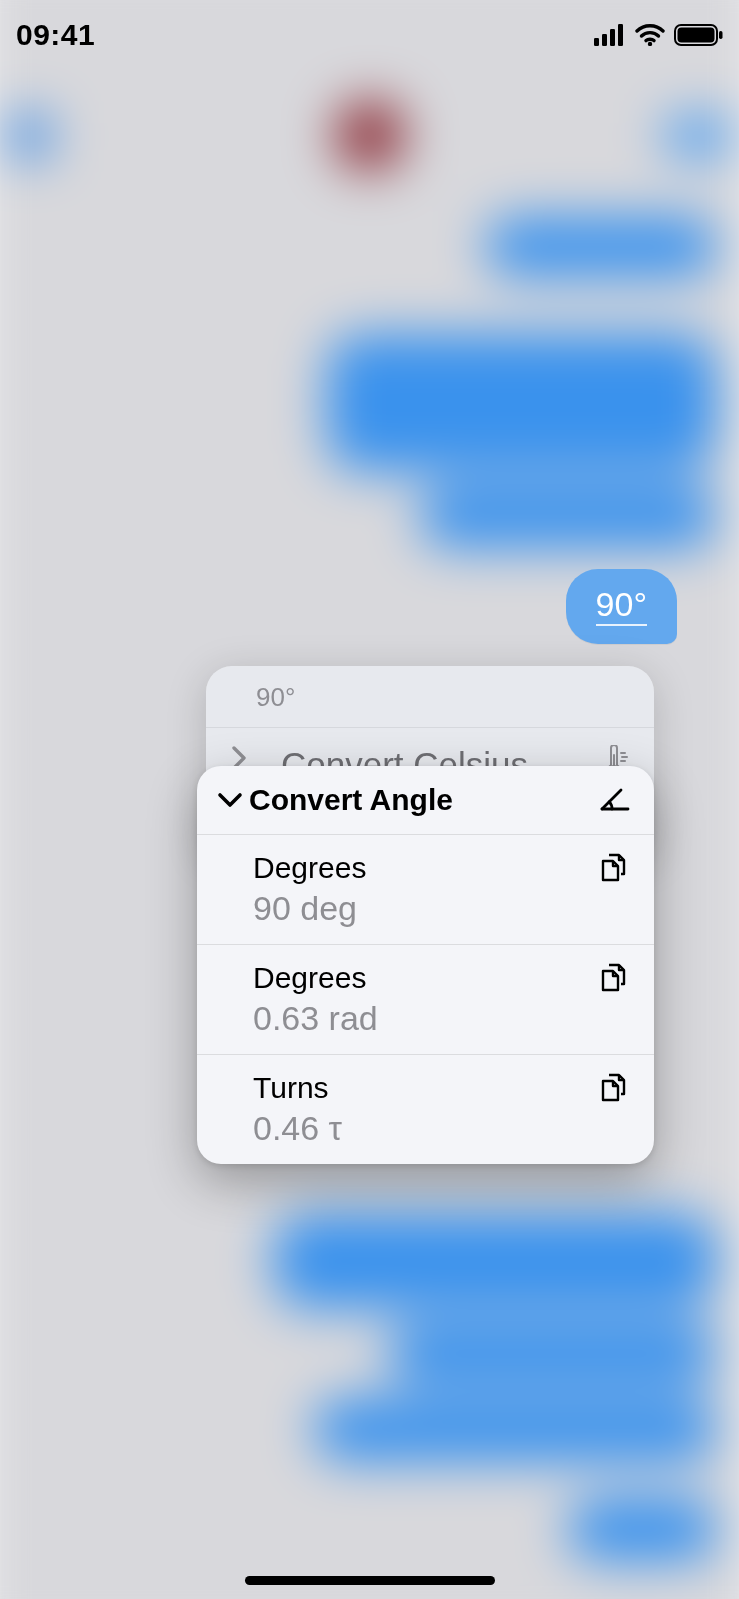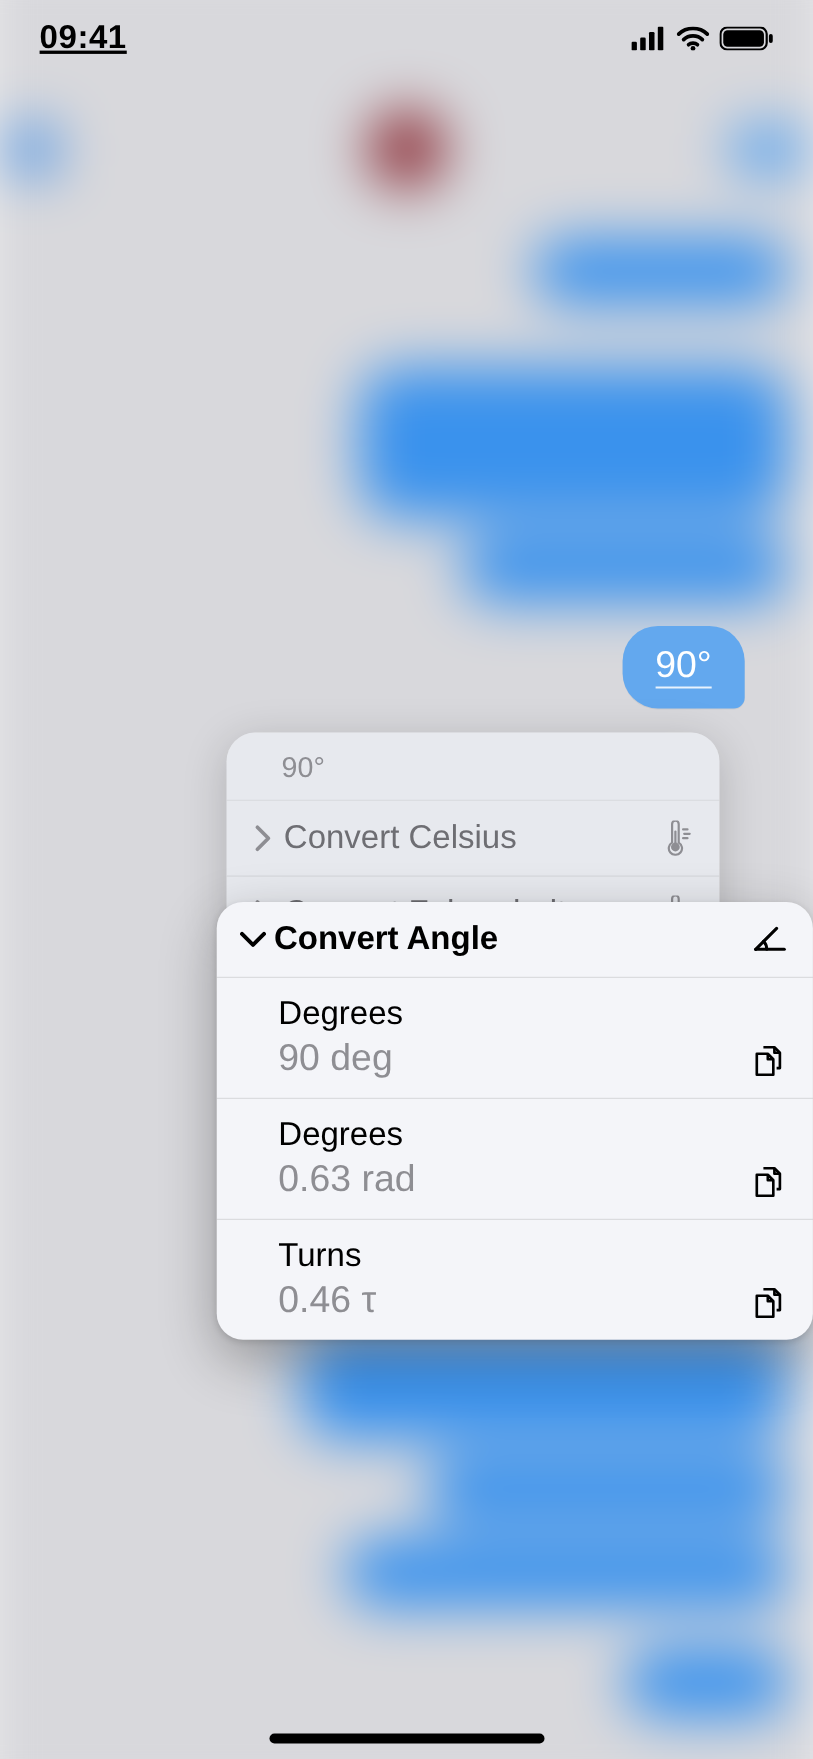--- a/index.html
+++ b/index.html
@@ -25,21 +25,21 @@
     .b3 { top: 502px; right: 42px; width: 280px; height: 60px; }
     .b4 { top: 1190px; right: 42px; width: 418px; height: 90px; }
     .b5 { top: 1292px; right: 42px; width: 310px; height: 60px; }
     .b6 { top: 1364px; right: 42px; width: 380px; height: 60px; }
     .b7 { top: 1458px; right: 42px; width: 140px; height: 60px; }
 
     
     .status-bar {
       position: absolute; top: 0; left: 0; right: 0; height: 60px;
       display: flex; align-items: center; justify-content: space-between;
-      padding: 10px 36px 0; font-size: 30px; font-weight: 600; text-decoration: underline;
+      padding: 10px 16px 0; font-size: 30px; font-weight: 600;
     }
     .status-bar .time { letter-spacing: 0.5px; }
     .status-bar .right-icons { display: flex; align-items: center; gap: 9px; }
 
     
     .sent-90 {
       position: absolute; top: 569px; right: 62px;
       background: #63a8ee; color: #fff;
       font-size: 34px; font-weight: 400;
       padding: 16px 30px 20px;
@@ -56,50 +56,50 @@
       background: rgba(232,234,239,0.92);
       border-radius: 26px 26px 0 0;
       box-shadow: 0 8px 40px rgba(0,0,0,.18);
       overflow: hidden;
     }
     .menu-top .header {
       padding: 16px 26px 14px 50px;
       font-size: 26px; color: #8e8e93;
     }
     .menu-top .row {
-      display: flex; align-items: center;
+      display: flex; 
       padding: 17px 22px 17px 18px;
       border-top: 1px solid rgba(0,0,0,.07);
-      font-size: 30px; color: #6e6e73;
+      font-size: 35px; color: #6e6e73; gap: 23px;
     }
     .menu-top .row .chev { width: 30px; display:flex; justify-content:center; }
     .menu-top .row .label { flex: 1 1 auto; margin-left: 4px; }
     .menu-top .row .ticon { width: 34px; display:flex; justify-content:center; }
     .menu-top .fade-row { padding-bottom: 0; height: 50px; overflow: hidden; }
 
     
     .menu-angle {
-      position: absolute; top: 820px; left: 197px;
-      width: 542px;
+      position: absolute; top: 766px; left: 197px;
+      width: 457px;
       background: #f4f5f9;
       border-radius: 24px;
       box-shadow: 0 18px 50px rgba(0,0,0,.30), 0 2px 6px rgba(0,0,0,.12);
       overflow: hidden;
     }
     .menu-angle .title-row {
       display: flex; align-items: center;
       padding: 17px 22px 17px 16px;
       font-size: 30px; font-weight: 600; color: #000;
     }
     .menu-angle .title-row .chev { width: 34px; display:flex; justify-content:center; }
     .menu-angle .title-row .label { flex: 1; margin-left: 2px; }
     .menu-angle .title-row .aicon { width: 34px; display:flex; justify-content:center; }
 
     .menu-angle .conv-row {
-      display: flex; align-items: flex-end;
+      display: flex; align-items: flex-start;
       padding: 16px 22px 16px 56px;
       border-top: 1px solid rgba(0,0,0,.10);
     }
     .menu-angle .conv-row .txt { flex: 1; }
     .menu-angle .conv-row .unit { font-size: 30px; color: #000; }
     .menu-angle .conv-row .val  { font-size: 34px; color: #8e8e93; margin-top: 4px; }
     .menu-angle .conv-row .cicon { width: 36px; display:flex; justify-content:center; }
 
     
     .home-ind { position: absolute; bottom: 14px; left: 50%; transform: translateX(-50%);

